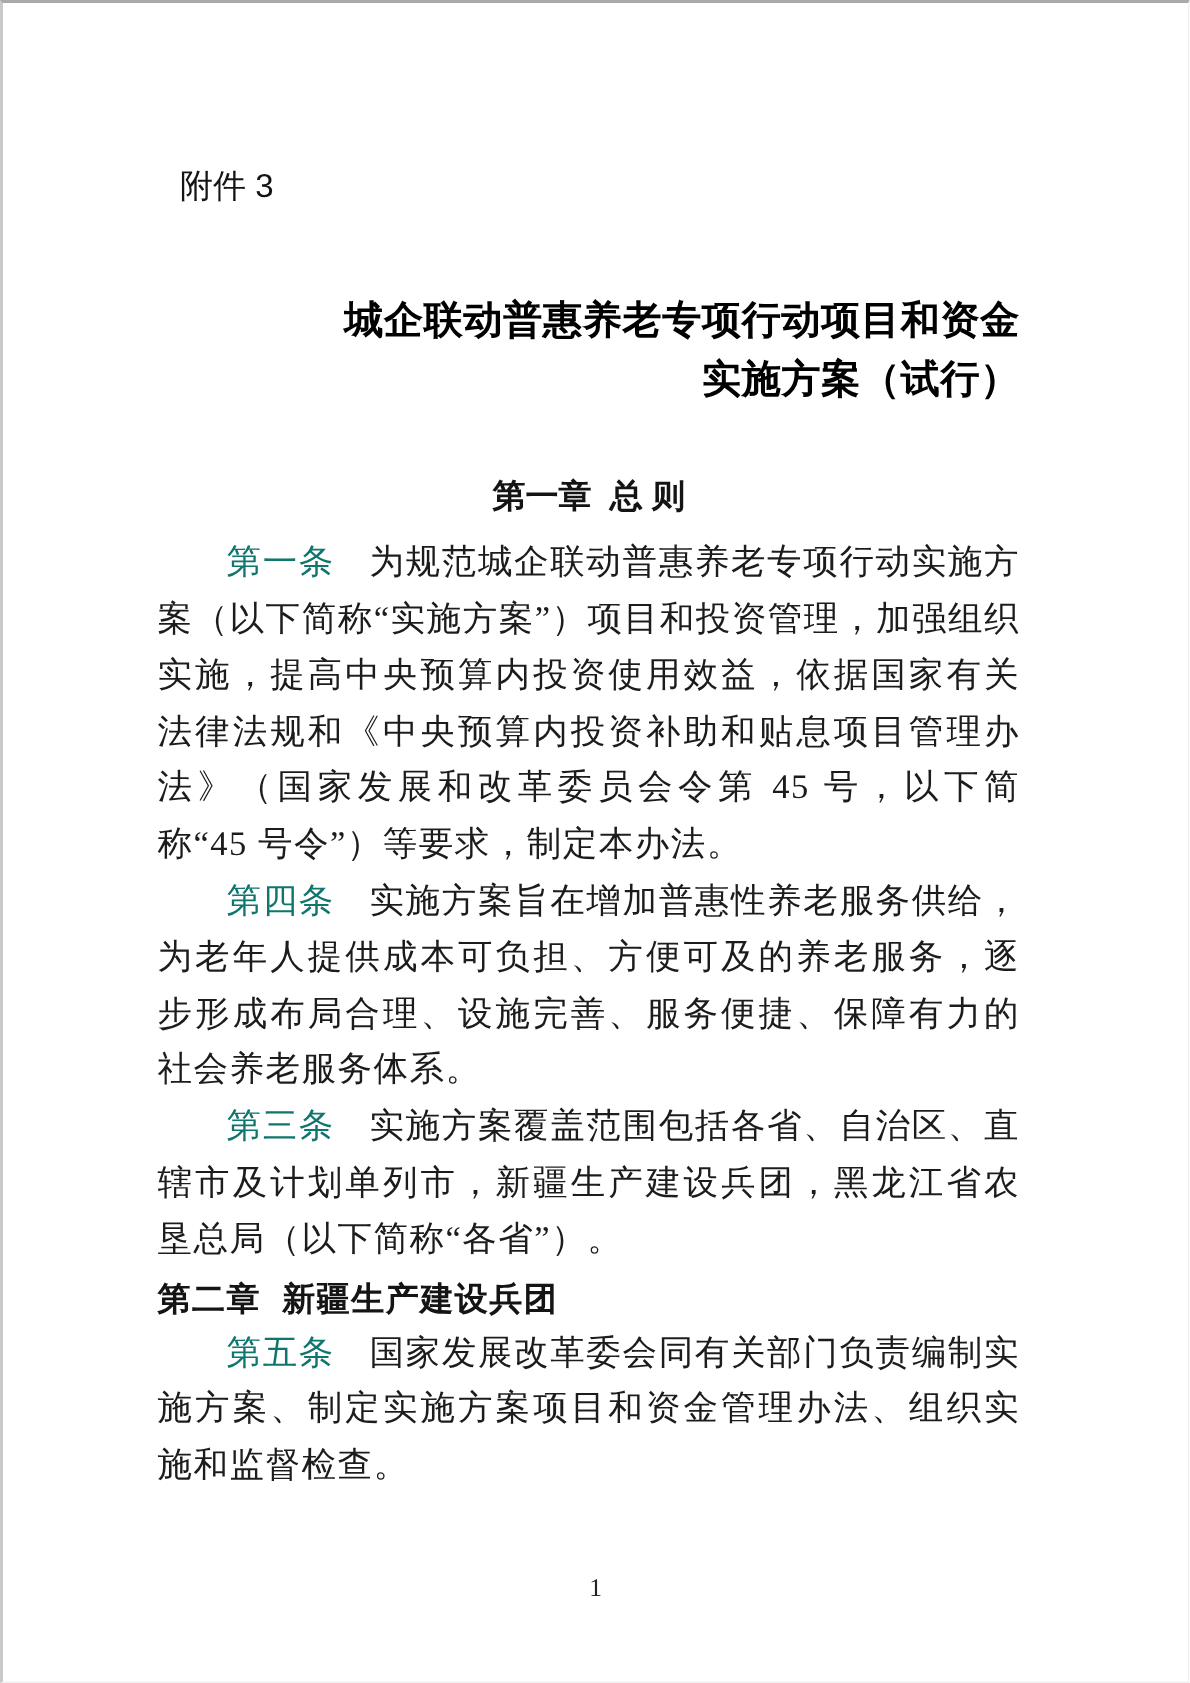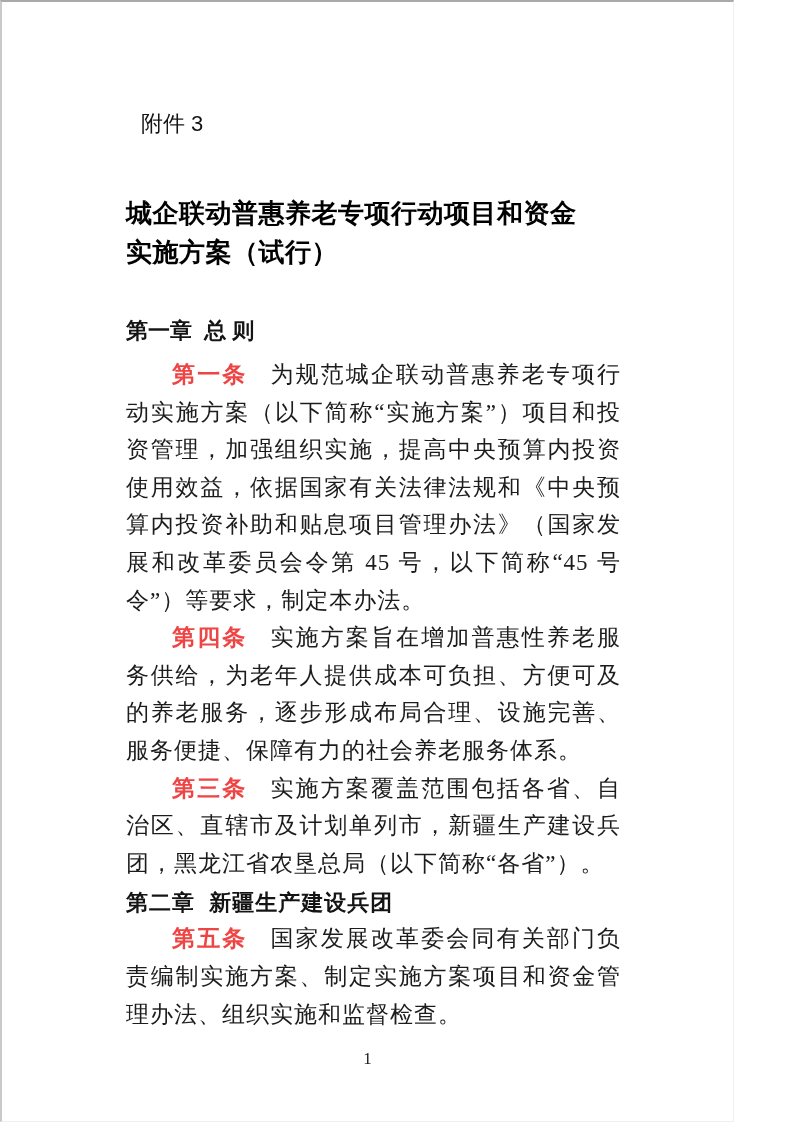--- a/index.html
+++ b/index.html
@@ -2,82 +2,82 @@
 <html><head>
 <meta charset="utf-8">
 <style>
   html, body {
     margin: 0;
     padding: 0;
     background: #ffffff;
   }
   .page {
     position: relative;
-    width: 734px;
+    width: 793px;
     height: 1122px;
     box-sizing: border-box;
     background: #ffffff;
     border-top: 2px solid #a9a9a9;
     border-left: 2px solid #c9c9c9;
     border-right: 1px solid #f0f0f0;
     border-bottom: 1px solid #f0f0f0;
     overflow: hidden;
     color: #1c1c1c;
     font-family: "Liberation Serif", "DejaVu Serif", serif;
-    padding-left: 21px;
   }
   .content {
     padding: 100px 112px 0 103px;
   }
   .attachment {
     margin-top: 8px;
     padding-left: 15px;
     font-family: "Liberation Sans", "DejaVu Sans", sans-serif;
     font-size: 22px;
     line-height: 28px;
     color: #141414;
   }
   .doc-title {
     margin: 56px 0 0 0;
     font-weight: bold;
     font-size: 26px;
     line-height: 39px;
-    text-align: left;
+    text-align: right;
     letter-spacing: 0.5px;
     color: #000000;
   }
   .doc-title .title-line {
     display: block;
     white-space: pre-wrap;
   }
   .chapter {
     margin: 44px 0 0 0;
     font-family: "Liberation Sans", "DejaVu Sans", sans-serif;
     font-weight: bold;
     font-size: 22px;
     line-height: 30px;
+    text-align: center;
     white-space: pre-wrap;
     color: #141414;
   }
   .body {
     margin-top: 10px;
     font-size: 23px;
     line-height: 37.6px;
     letter-spacing: 1px;
     text-align: justify;
     text-align-last: left;
   }
   .body p {
     margin: 0;
     text-indent: 2em;
   }
   .body p .article-label {
-    font-weight: bold;
+    font-weight: normal;
     margin-right: 1em;
-    color: #ef4444;
+    color: #0f766e;
   }
   .chapter-inline {
     margin: 6px 0 2px 0;
     line-height: 30px;
   }
   .page-number {
     position: absolute;
     left: 0;
     right: 0;
     bottom: 52px;

